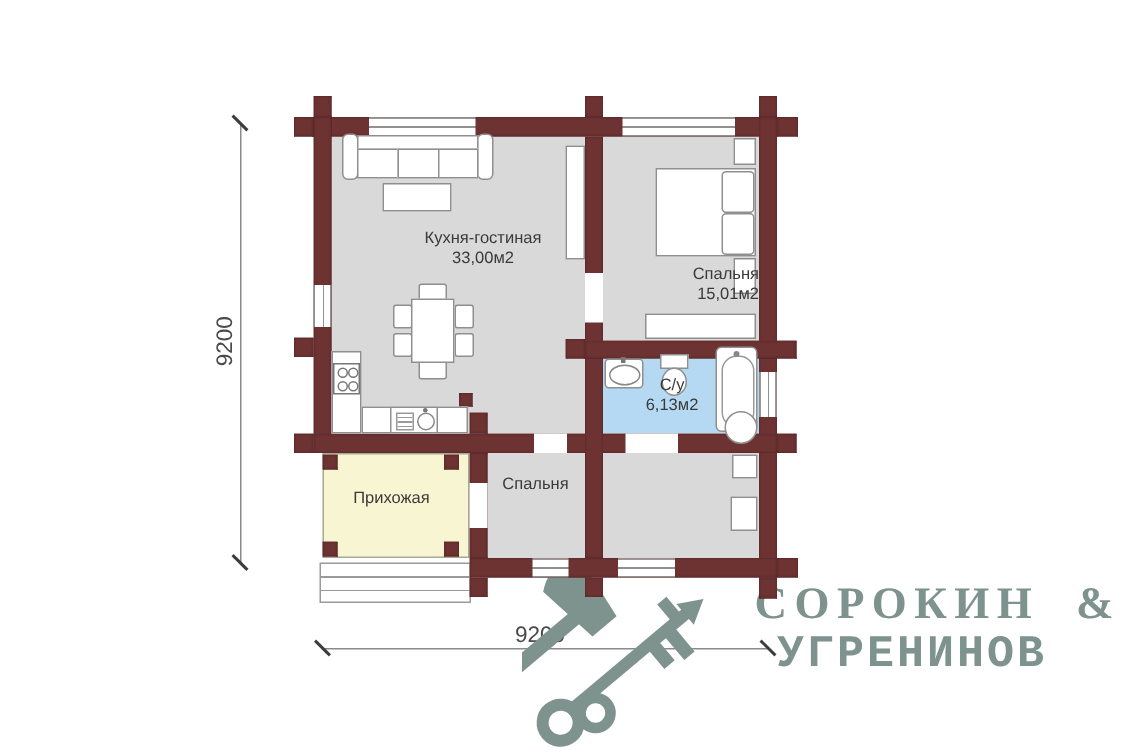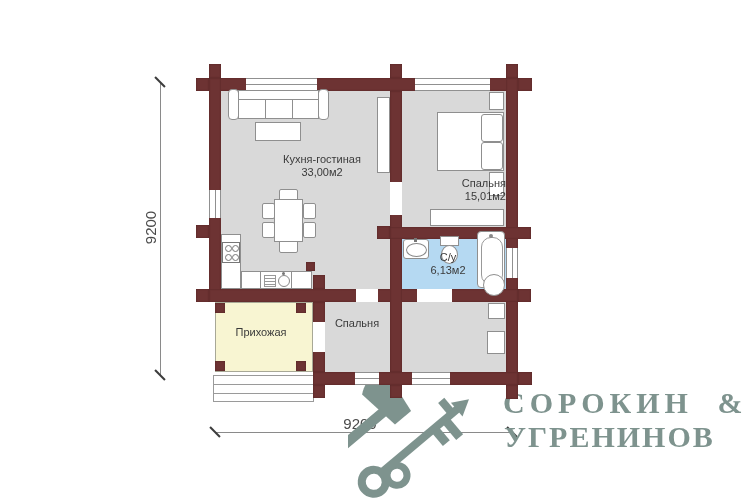--- a/index.html
+++ b/index.html
@@ -63,21 +63,21 @@
         <circle cx="20" cy="12" r="10" fill="none" stroke="#7e938e" stroke-width="7"></circle>
         <rect x="6" y="-4" width="104" height="8"></rect>
         <rect x="74" y="2" width="9" height="17"></rect>
         <rect x="88" y="2" width="9" height="21"></rect>
         <rect x="98" y="-17" width="8" height="14"></rect>
         <path d="M 108,-9 L 124,0 L 108,9 Z"></path>
       </g>
     </g>
   </svg>
   <div class="logo-text lg1" style="left:503px;top:386px;">СОРОКИН &amp;</div>
-  <div class="logo-text lg2" style="left:504px;top:420px;">УГРЕНИНОВ</div>
+  <div class="logo-text lg2" style="left:518px;top:420px;font-family:Liberation Mono, monospace;">УГРЕНИНОВ</div>
 
   <div class="wall" style="left:208px;top:78px;width:310px;height:13px;"></div>
   <div class="wall" style="left:209px;top:78px;width:12px;height:224px;"></div>
   <div class="wall" style="left:506px;top:78px;width:12px;height:307px;"></div>
   <div class="wall" style="left:209px;top:289px;width:309px;height:13px;"></div>
   <div class="wall" style="left:313px;top:372px;width:205px;height:13px;"></div>
   <div class="wall" style="left:390px;top:91px;width:12px;height:281px;"></div>
   <div class="wall" style="left:390px;top:227px;width:141px;height:12px;"></div>
   <div class="wall" style="left:313px;top:302px;width:12px;height:70px;"></div>
 

